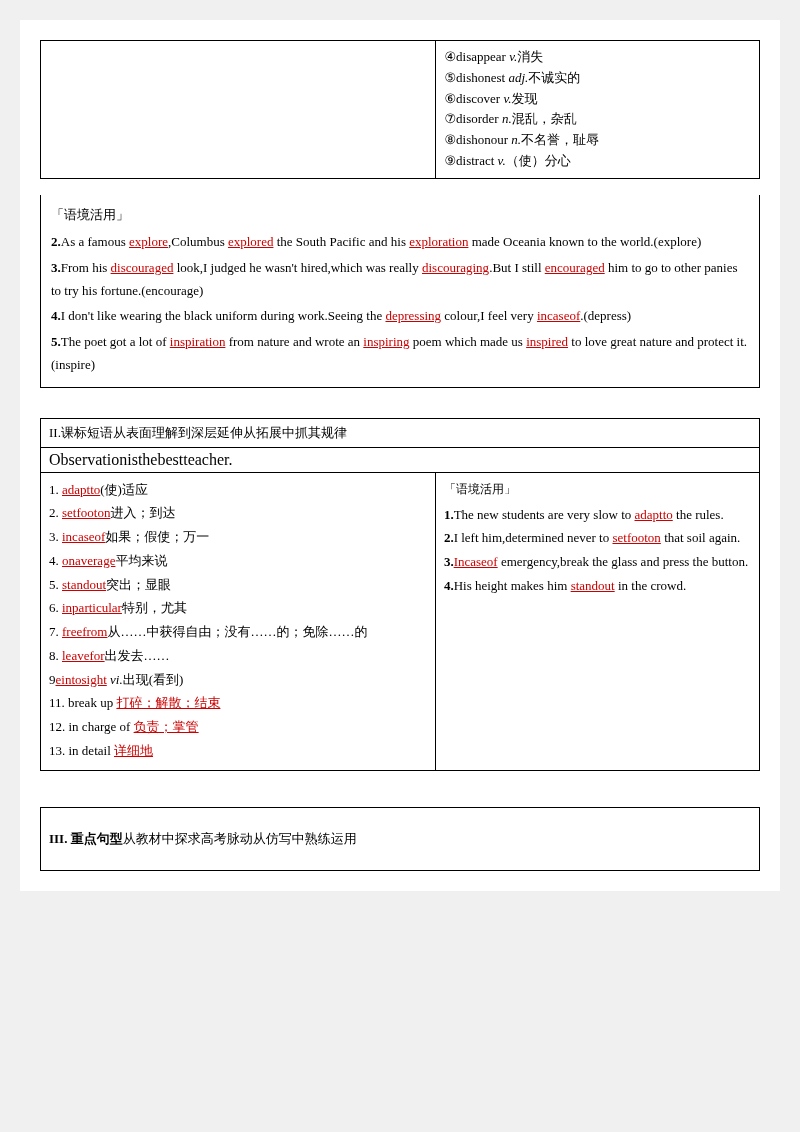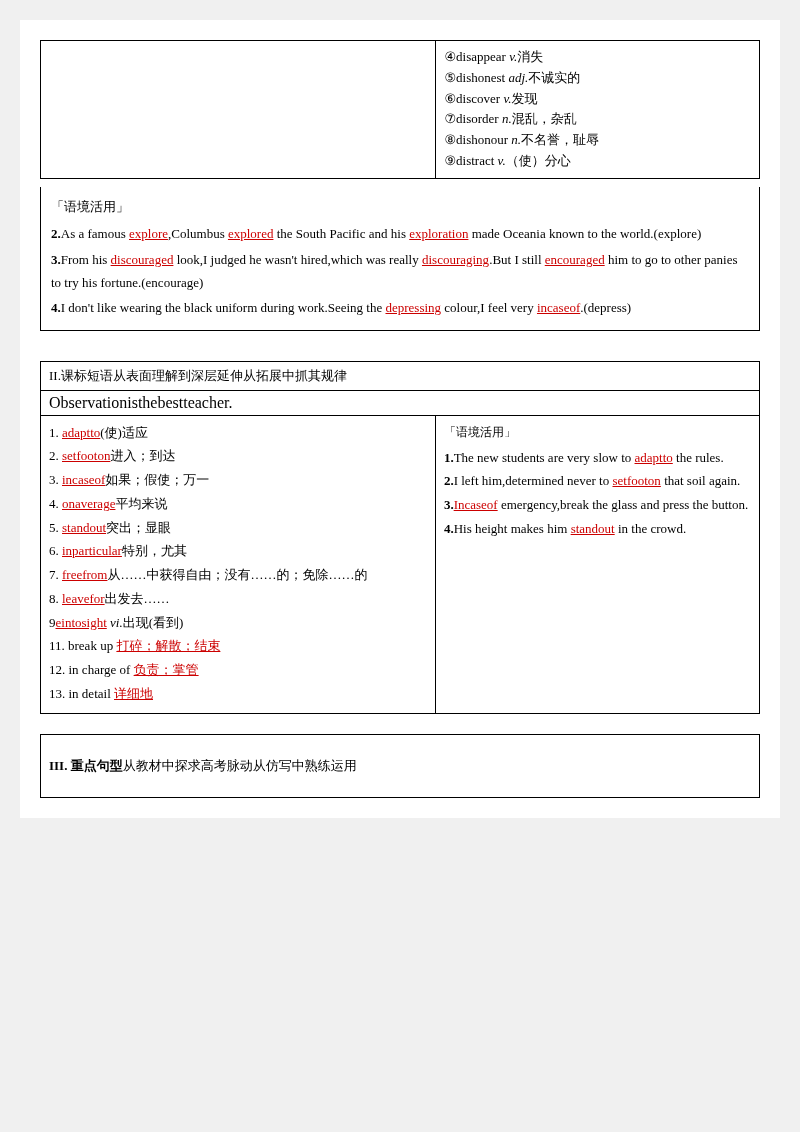--- a/index.html
+++ b/index.html
@@ -16,21 +16,21 @@
       background: #fff;
       width: 760px;
       margin: 0 auto;
       padding: 20px;
     }
 
     
     .vocab-table {
       width: 100%;
       border-collapse: collapse;
-      margin-bottom: 8px;
+      margin-bottom: 16px;
       border-radius: 10px;
     }
     .vocab-table td {
       border: 1px solid #000;
       padding: 6px 8px;
       vertical-align: top;
       line-height: 1.6;
     }
     .vocab-table .left-cell {
       width: 55%;
@@ -105,21 +105,21 @@
       line-height: 1.75;
       vertical-align: top;
     }
     .section2-left p, .section2-right p {
       margin-bottom: 1px;
     }
 
     
     .section3-container {
       border: 1px solid #000;
-      margin-top: 20px;
+      margin-top: 36px;
       padding: 22px 8px;
     }
     .section3-header {
       font-size: 13px;
     }
 
     
     .bracket-title {
       font-size: 12px;
       margin-bottom: 4px;
@@ -153,20 +153,23 @@
 
     <p>
       <span class="bold-num">2.</span>As a famous <span class="underline-red">explore</span>,Columbus <span class="underline-red">explored</span> the South Pacific and his <span class="underline-red">exploration</span> made Oceania known to the world.(explore)
     </p>
     <p>
       <span class="bold-num">3.</span>From his <span class="underline-red">discouraged</span> look,I judged he wasn't hired,which was really <span class="underline-red">discouraging</span>.But I still <span class="underline-red">encouraged</span> him to go to other panies to try his fortune.(encourage)
     </p>
     <p>
       <span class="bold-num">4.</span>I don't like wearing the black uniform during work.Seeing the <span class="underline-red">depressing</span> colour,I feel very <span class="underline-red">incaseof</span>.(depress)
     </p>
+    <p>
+      <span class="bold-num">5.</span>The poet got a lot of <span class="underline-red">inspiration</span> from nature and wrote an <span class="underline-red">inspiring</span> poem which made us <span class="underline-red">inspired</span> to love great nature and protect it.(inspire)
+    </p>
   </div>
 
   <div class="section-gap"></div>
 
   <div class="section2-container">
     <div class="section2-header">
       <span class="roman">II.</span><span>课标短语从表面理解到深层延伸从拓展中抓其规律</span>
     </div>
     <div class="section2-subheader">Observationisthebestteacher.</div>
     <div class="section2-body">

